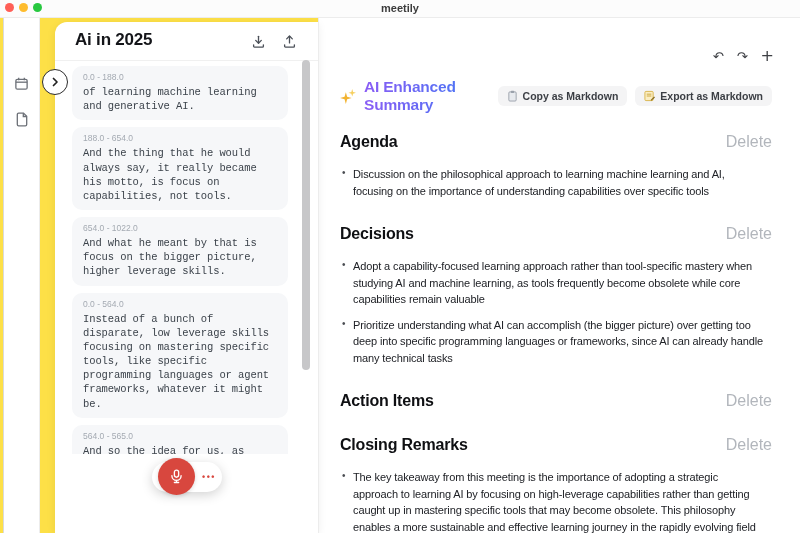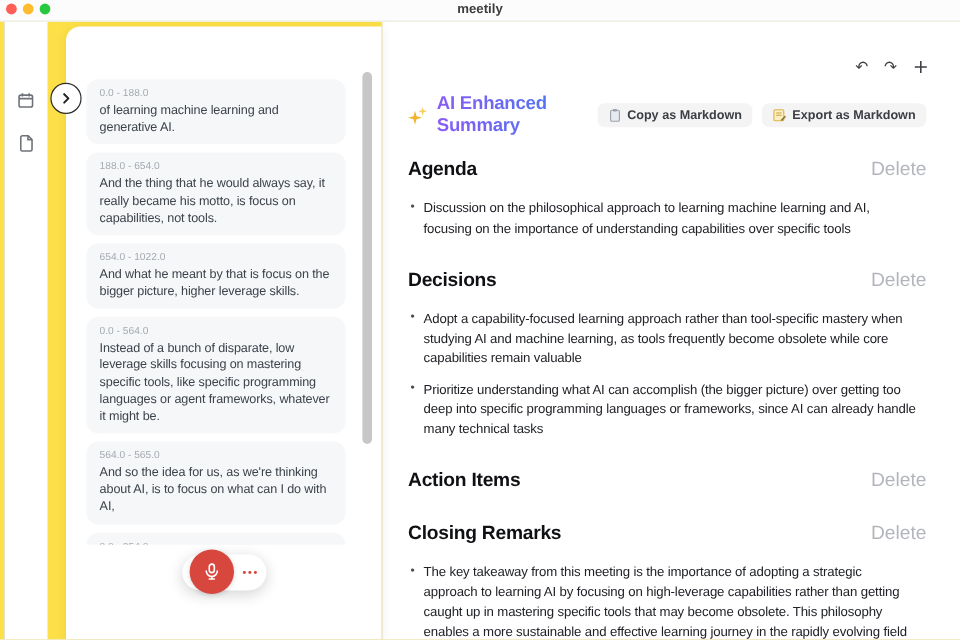--- a/index.html
+++ b/index.html
@@ -35,21 +35,21 @@
   .hdr-icon { position:absolute; top:11px; width:17px; height:17px; color:#4b5058; display:flex; align-items:center; justify-content:center; cursor:pointer; }
   .hdr-icon.dl { left:195px; }
   .hdr-icon.ul { left:226px; }
 
   .expand-btn { position:absolute; left:-13px; top:47px; width:26px; height:26px; border-radius:50%;
     background:#fff; border:1.5px solid #2c2c2c; display:flex; align-items:center; justify-content:center; cursor:pointer; z-index:8; }
 
   .seg-list { position:absolute; left:0; right:0; top:40px; height:392px; overflow:hidden; padding:4px 30px 0 17px; }
   .segment { background:#f6f7f9; border-radius:10px; padding:6px 11px 7px; margin-bottom:7px; cursor:pointer; }
   .seg-time { font-size:8.5px; color:#a4aab2; margin-bottom:3px; }
-  .seg-text { font-size:10.5px; line-height:1.35; color:#3c434b; letter-spacing:-.1px; }
+  .seg-text { font-size:10.5px; line-height:1.35; color:#3c434b; letter-spacing:-.1px;font-family:Liberation Mono, monospace; }
   .scroll-thumb { position:absolute; left:247px; top:38px; width:8px; height:310px; background:#c7c7c9; border-radius:4px; cursor:pointer; }
 
   
   .record-pill { position:absolute; left:97px; top:440px; width:70px; height:30px; border-radius:16px;
     background:#fff; box-shadow:0 3px 12px rgba(0,0,0,.18); z-index:9; }
   .mic-btn { position:absolute; left:6px; top:-4px; width:37px; height:37px; border-radius:50%;
     background:#d8473e; display:flex; align-items:center; justify-content:center; cursor:pointer; box-shadow:0 1px 4px rgba(0,0,0,.15); }
   .dots-btn { position:absolute; right:6px; top:50%; transform:translateY(-50%); color:#d8473e;
     font-size:9px; font-weight:700; letter-spacing:1.5px; cursor:pointer; }
 
@@ -121,20 +121,41 @@
 
   <div class="panel">
     <div class="expand-btn">
       <span>
         <svg width="12" height="12" viewBox="0 0 12 12" fill="none" stroke="#222" stroke-width="1.7" stroke-linecap="round" stroke-linejoin="round">
           <polyline points="4.5,2.5 8,6 4.5,9.5"></polyline>
         </svg>
       </span>
     </div>
 
+    <div class="panel-header">
+      <div class="panel-title">Ai in 2025</div>
+      <div class="hdr-icon dl">
+        <span>
+          <svg width="15" height="15" viewBox="0 0 16 16" fill="none" stroke="#4b5058" stroke-width="1.4" stroke-linecap="round" stroke-linejoin="round">
+            <path d="M8 2.5 v7"></path>
+              <path d="M5 6.8 L8 9.8 L11 6.8"></path>
+              <path d="M2.8 11.5 v1.6 a0.9 0.9 0 0 0 0.9 0.9 h8.6 a0.9 0.9 0 0 0 0.9 -0.9 v-1.6"></path>
+          </svg>
+        </span>
+      </div>
+      <div class="hdr-icon ul">
+        <span>
+          <svg width="15" height="15" viewBox="0 0 16 16" fill="none" stroke="#4b5058" stroke-width="1.4" stroke-linecap="round" stroke-linejoin="round">
+            <path d="M8 9.5 v-7"></path>
+              <path d="M5 5.2 L8 2.2 L11 5.2"></path>
+              <path d="M2.8 11.5 v1.6 a0.9 0.9 0 0 0 0.9 0.9 h8.6 a0.9 0.9 0 0 0 0.9 -0.9 v-1.6"></path>
+          </svg>
+        </span>
+      </div>
+    </div>
 
     <div class="seg-list">
         <div class="segment">
     <div class="seg-time">0.0 - 188.0</div>
     <div class="seg-text">of learning machine learning and generative AI.</div>
   </div>
         <div class="segment">
     <div class="seg-time">188.0 - 654.0</div>
     <div class="seg-text">And the thing that he would always say, it really became his motto, is focus on capabilities, not tools.</div>
   </div>

